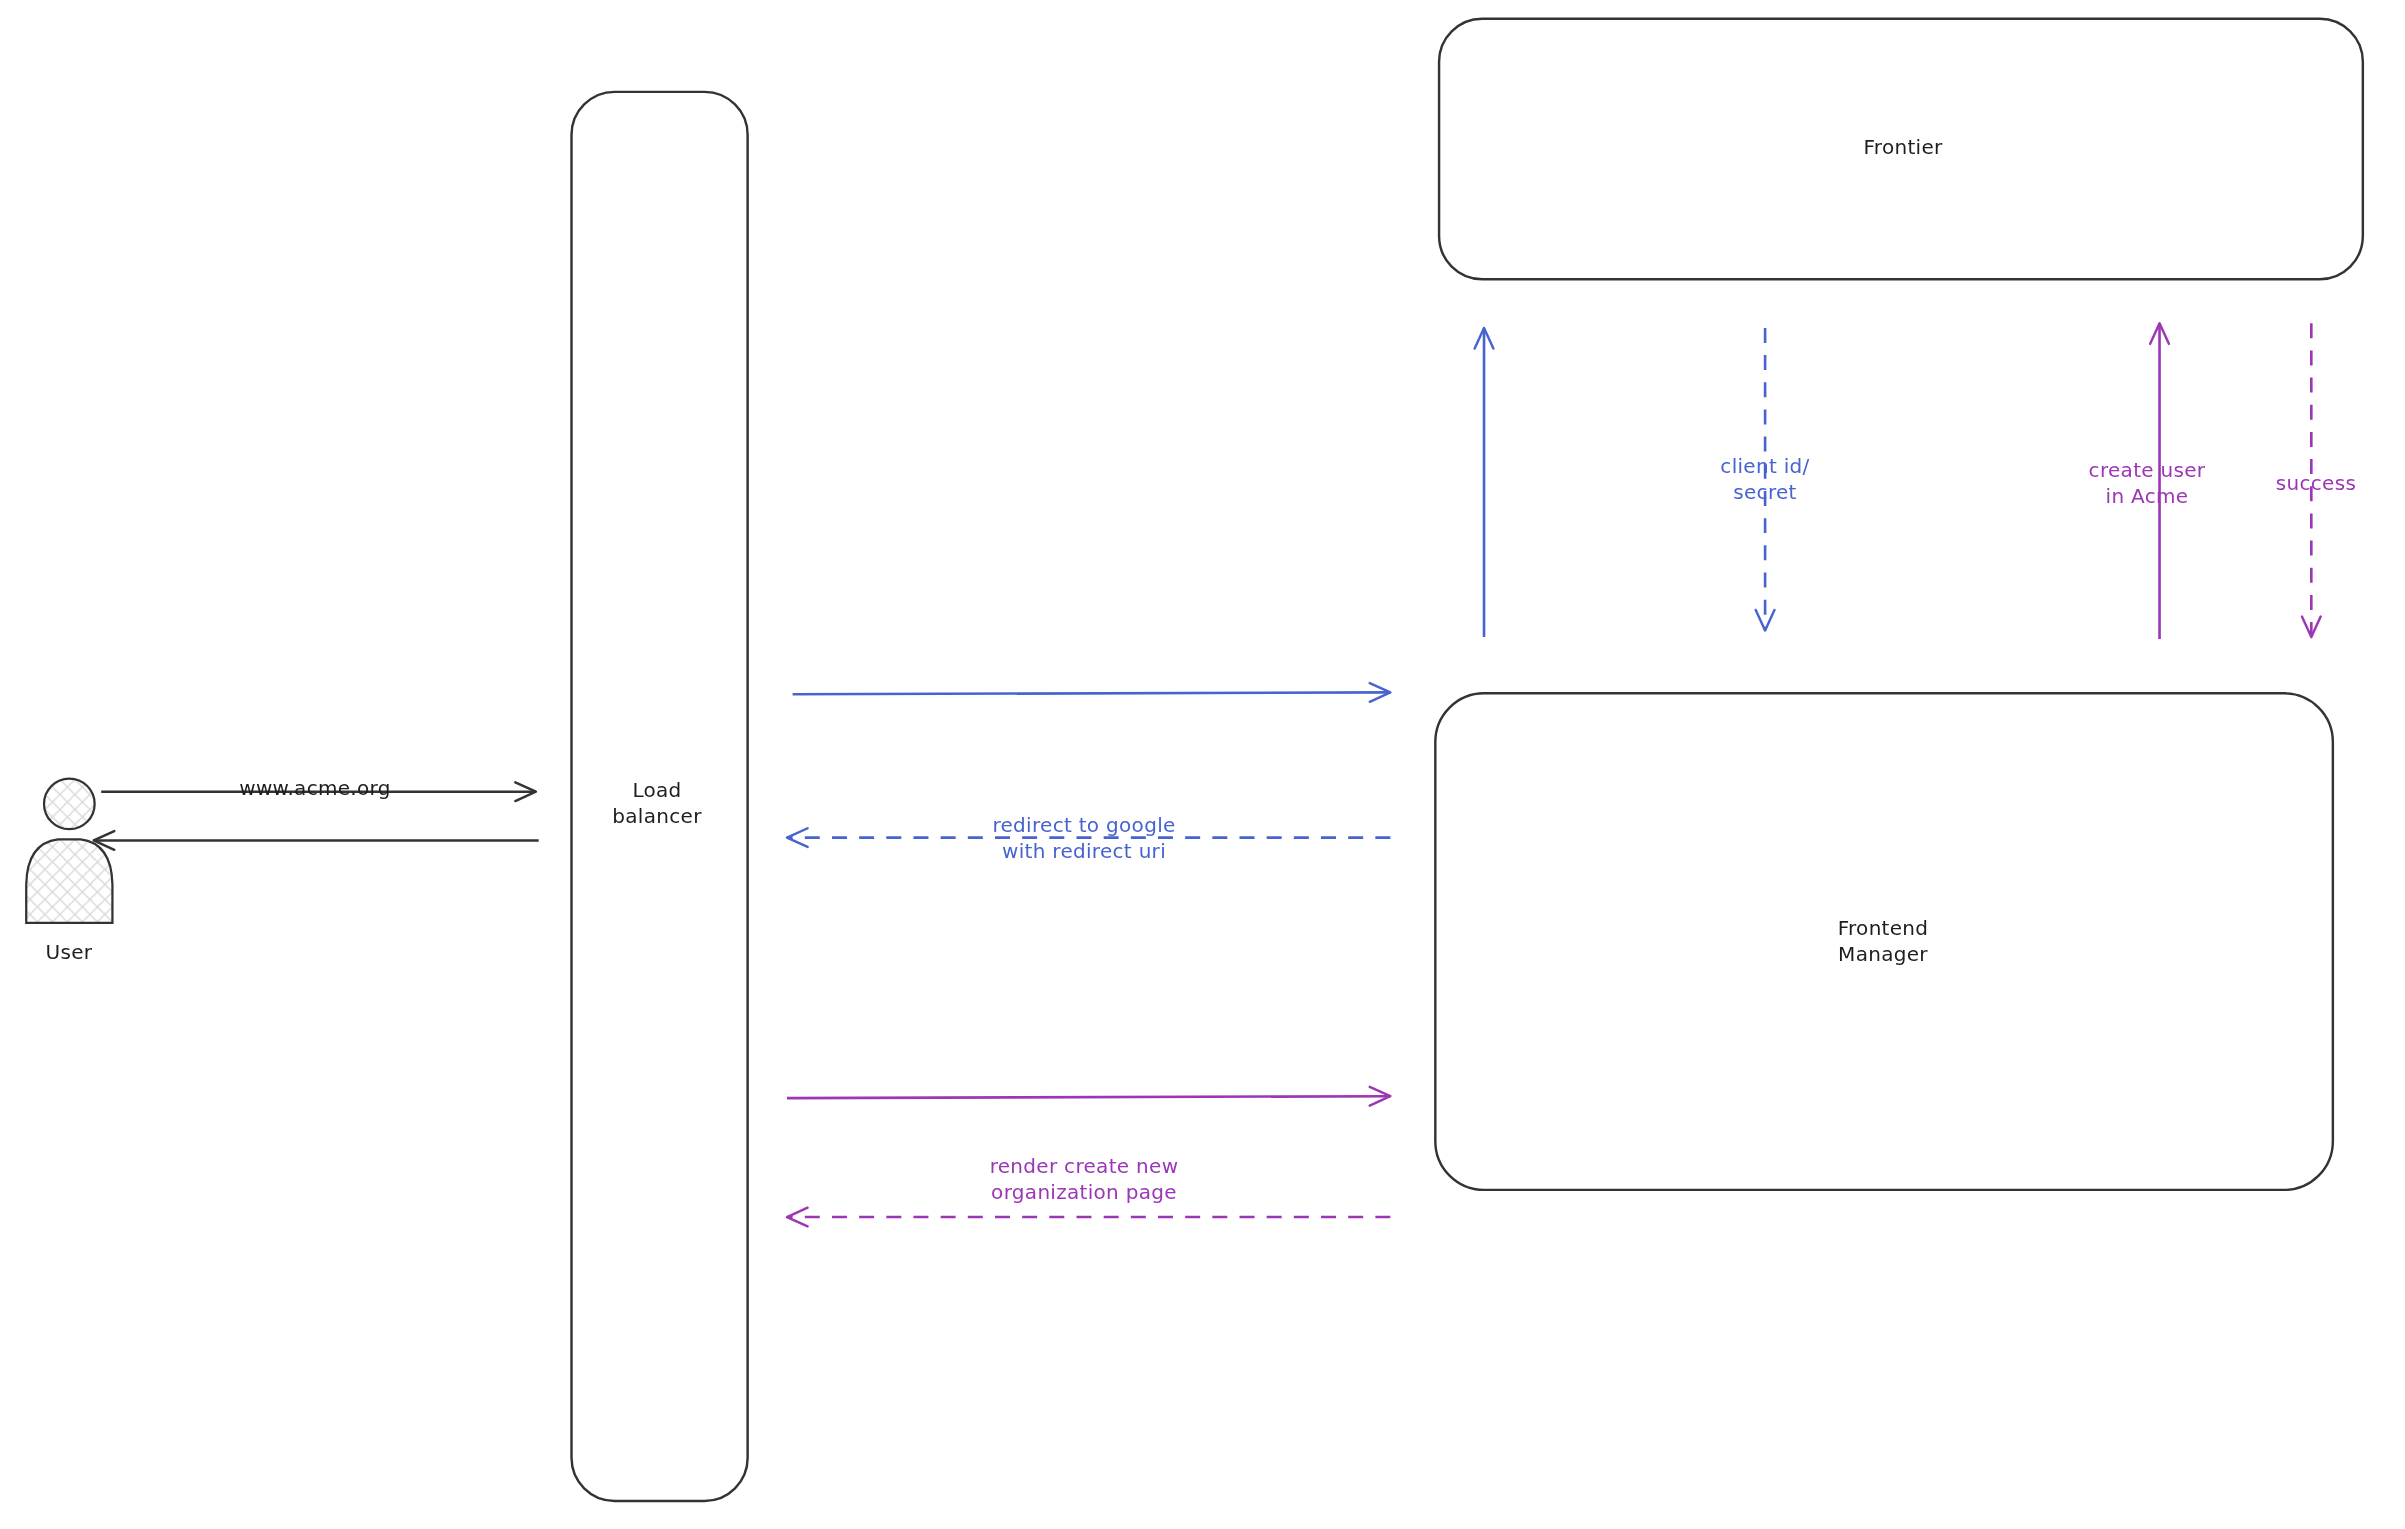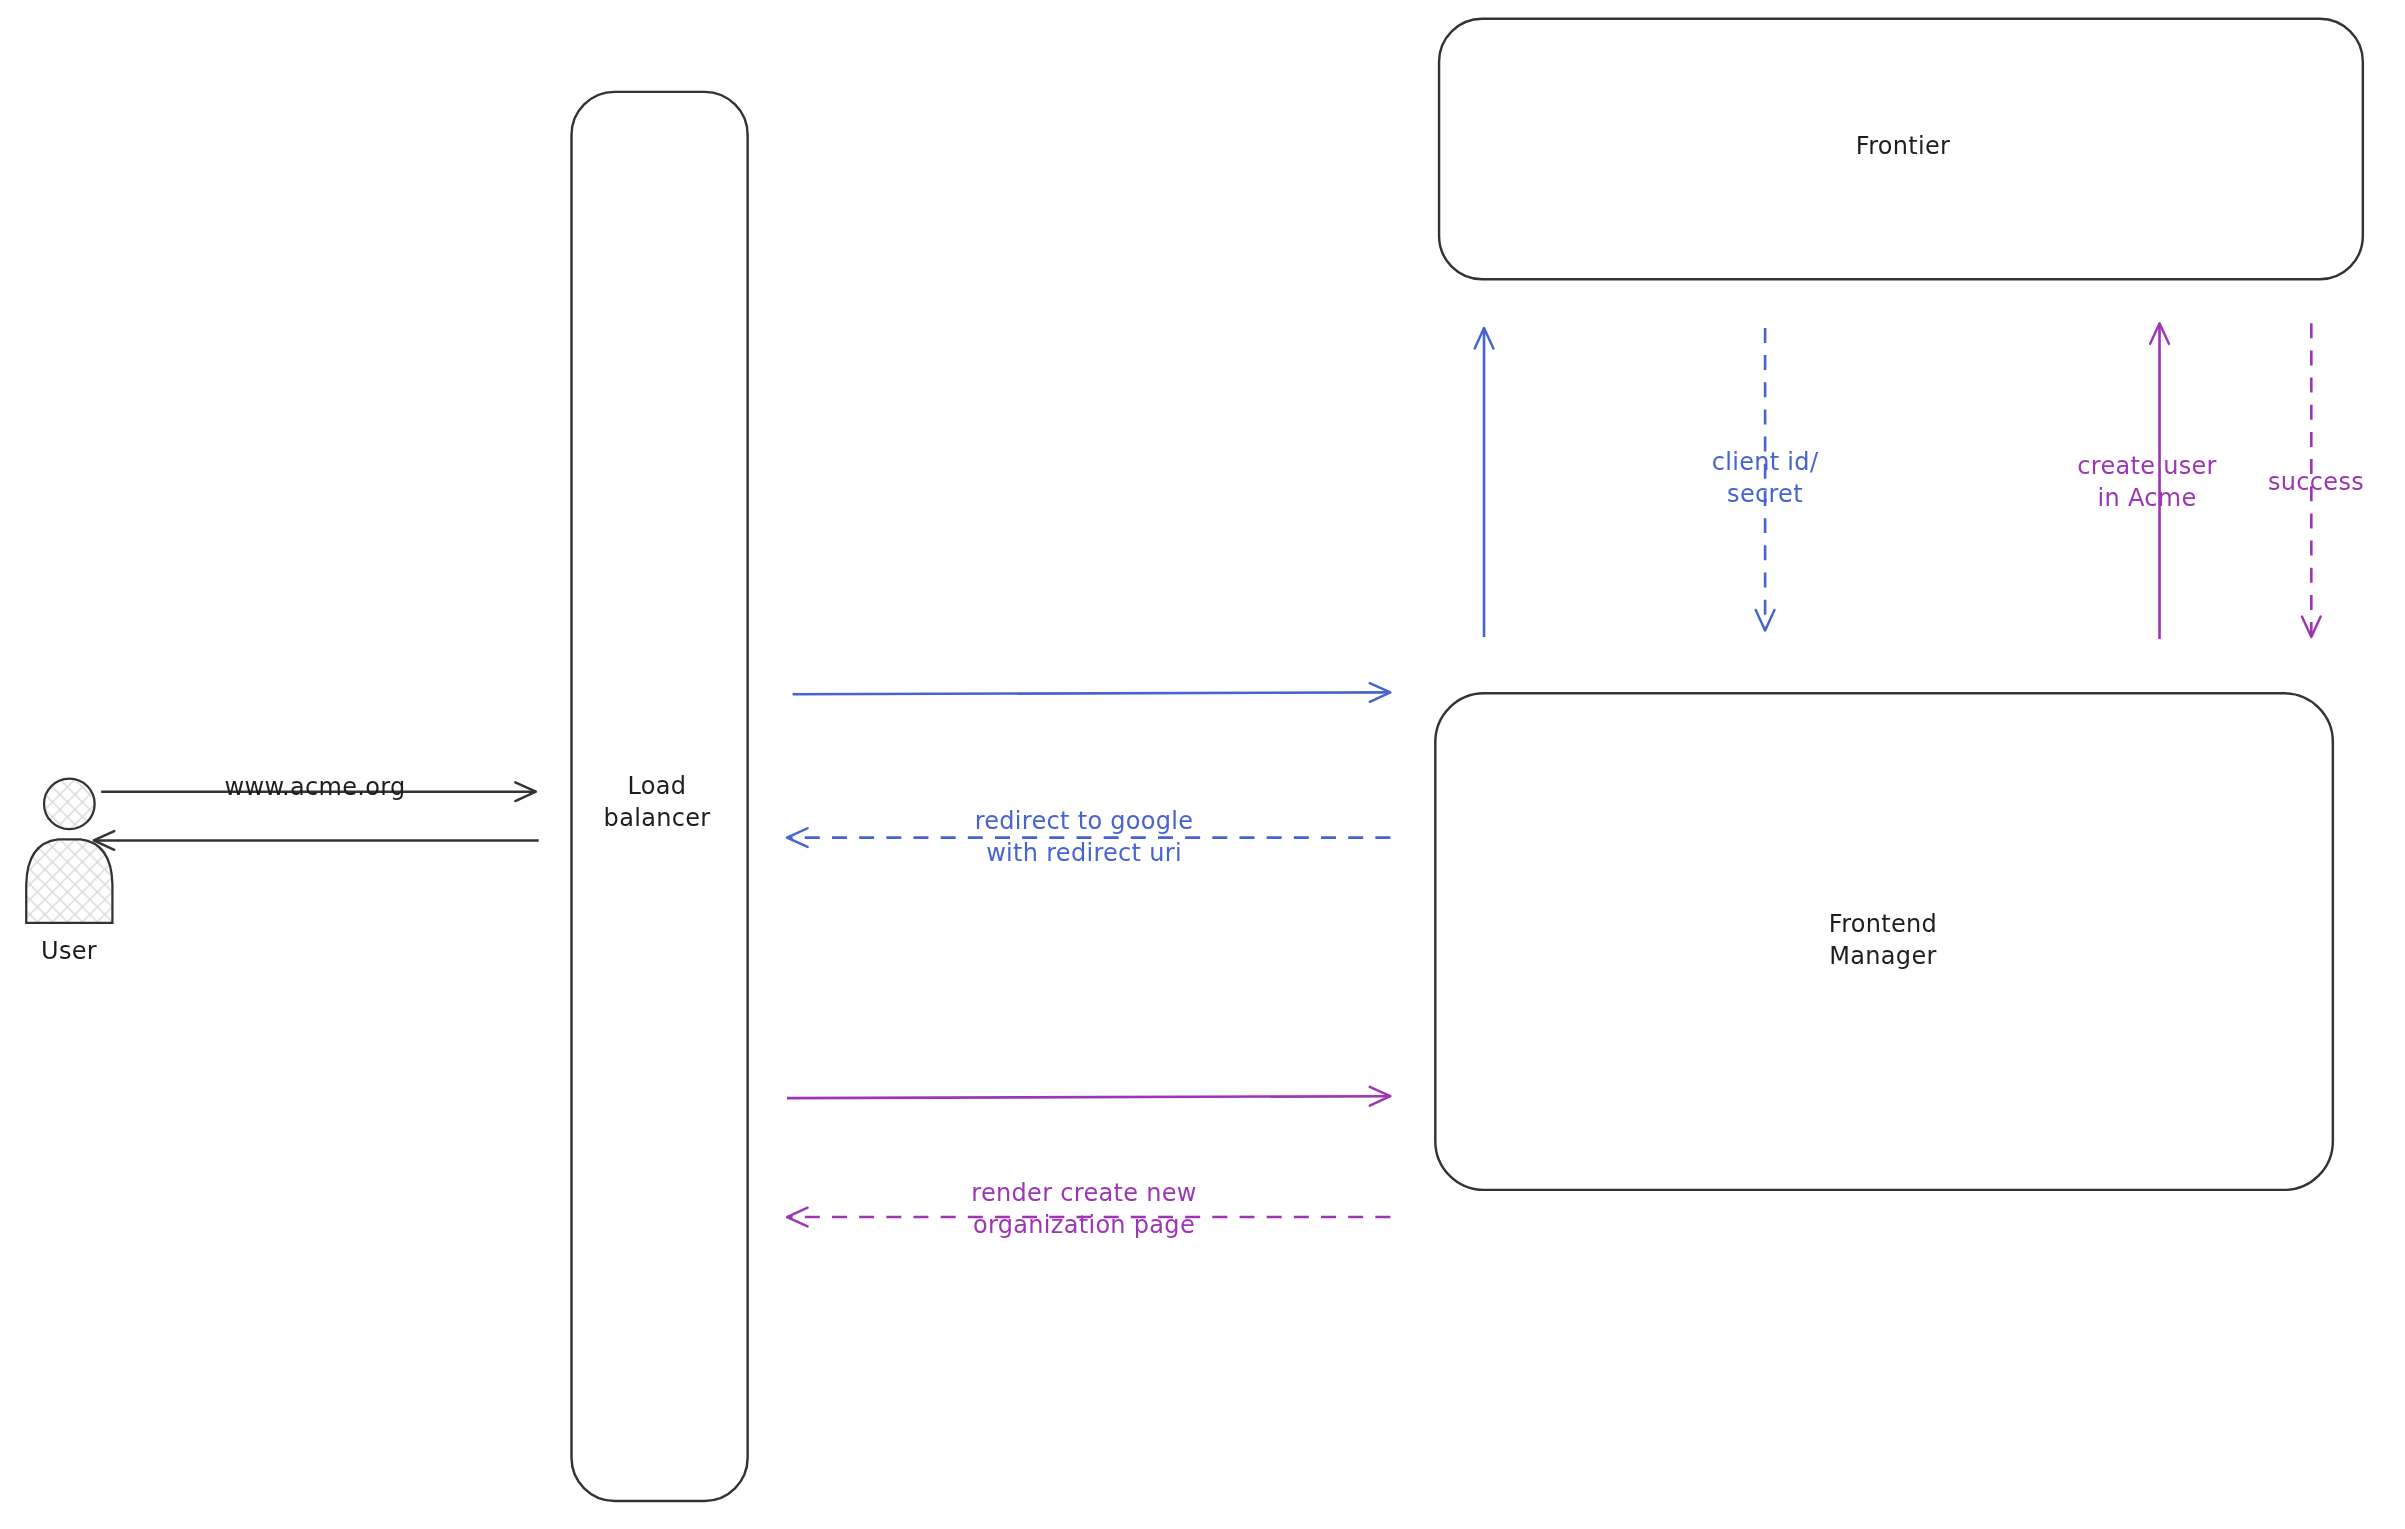--- a/index.html
+++ b/index.html
@@ -9,21 +9,21 @@
     background:#ffffff;
     font-family:"DejaVu Sans", sans-serif;
     overflow:hidden;
   }
   svg.layer{position:absolute;left:0;top:0;z-index:0;}
   .lbl{
     position:absolute;
     transform:translate(-50%,-50%);
     text-align:center;
     white-space:pre-line;
-    font-size:24px;
+    font-size:20px;
     line-height:1.32;
     letter-spacing:0.3px;
     color:#1e1e1e;
     z-index:1;
     pointer-events:none;
   }
   .lbl.blue{color:#4763d0;}
   .lbl.purple{color:#9c36b5;}
   .lbl.node{color:#1e1e1e;}
 </style>
@@ -75,21 +75,21 @@
   <div class="lbl node" style="left:69px;top:952px;">User</div>
   <div class="lbl node" style="left:657px;top:803px;">Load
 balancer</div>
   <div class="lbl node" style="left:1903px;top:147px;">Frontier</div>
   <div class="lbl node" style="left:1883px;top:941px;">Frontend
 Manager</div>
 
   <div class="lbl" style="left:315px;top:788px;">www.acme.org</div>
   <div class="lbl blue" style="left:1084px;top:838px;">redirect to google
 with redirect uri</div>
-  <div class="lbl purple" style="left:1084px;top:1210px;">render create new
+  <div class="lbl purple" style="left:1084px;top:1179px;">render create new
 organization page</div>
   <div class="lbl blue" style="left:1765px;top:479px;">client id/
 secret</div>
   <div class="lbl purple" style="left:2147px;top:483px;">create user
 in Acme</div>
   <div class="lbl purple" style="left:2316px;top:483px;">success</div>
 
 </div>
 
 

